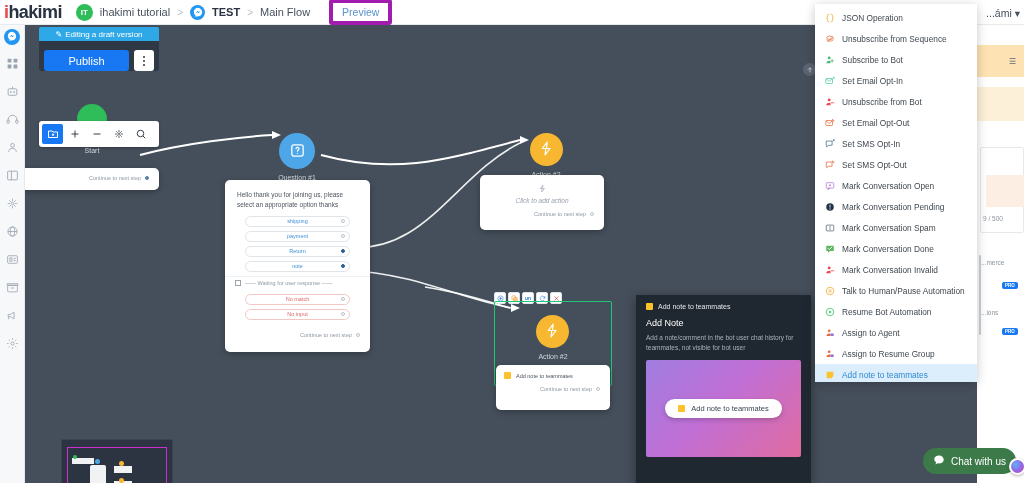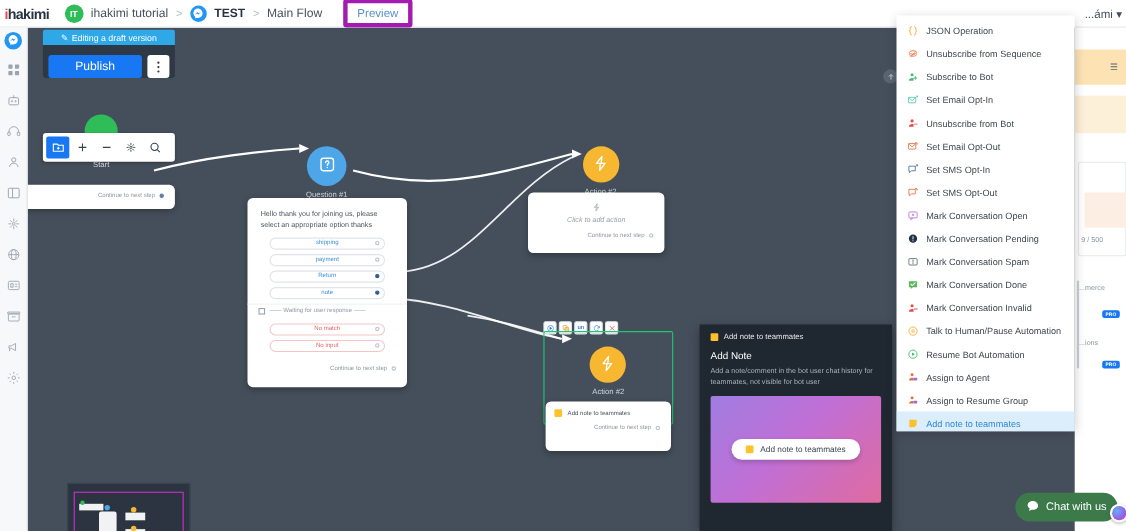--- a/index.html
+++ b/index.html
@@ -13,21 +13,21 @@
     -webkit-font-smoothing: antialiased;
   }
 
   
   #topbar{
     position:absolute; left:0; top:0; width:1024px; height:25px;
     background:#ffffff; display:flex; align-items:center; z-index:30;
     border-bottom:1px solid #e8ebee;
   }
   #logo{
-    font-size:13px; font-weight:bold; letter-spacing:-0.6px;
+    font-size:18px; font-weight:bold; letter-spacing:-0.6px;
     color:#2a3342; padding-left:4px; white-space:nowrap;
   }
   #logo .i{ color:#e8484e; }
   .crumb-row{ display:flex; align-items:center; gap:7px; margin-left:14px; }
   .avatar-circle{
     width:17px;height:17px;border-radius:50%;background:#2ebd59;color:#fff;
     font-size:8px;font-weight:bold;display:flex;align-items:center;justify-content:center;
   }
   .crumb-txt{ font-size:11px; color:#46505e; white-space:nowrap; }
   .crumb-sep{ color:#b6bfc9; font-size:10px; }
@@ -188,21 +188,21 @@
   }
   #mm-view{
     position:absolute; left:5px; top:7px; width:100px; height:44px;
     border:1.5px solid #cc2fcf;
   }
   .mm-node{ position:absolute; background:#f0f2f4; }
   .mm-dot{ position:absolute; border-radius:50%; }
 
   
   #menu{
-    position:absolute; right:47px; top:14px; width:162px; height:378px;
+    position:absolute; right:47px; top:4px; width:162px; height:378px;
     background:#fff; box-shadow:0 2px 10px rgba(0,0,0,.22); z-index:50;
     padding:3px 0; overflow:hidden;
   }
   .mi{
     display:flex; align-items:center; gap:7px; height:21px; padding:0 10px;
     font-size:8.3px; color:#40484f; cursor:pointer; white-space:nowrap;
   }
   .mi.hl{ background:#dceefb; color:#2f89d4; }
   .mi-ic{ width:10px;height:10px;display:flex;align-items:center;justify-content:center;flex:0 0 10px; }
   .mi-ic svg{ width:10px;height:10px; }

